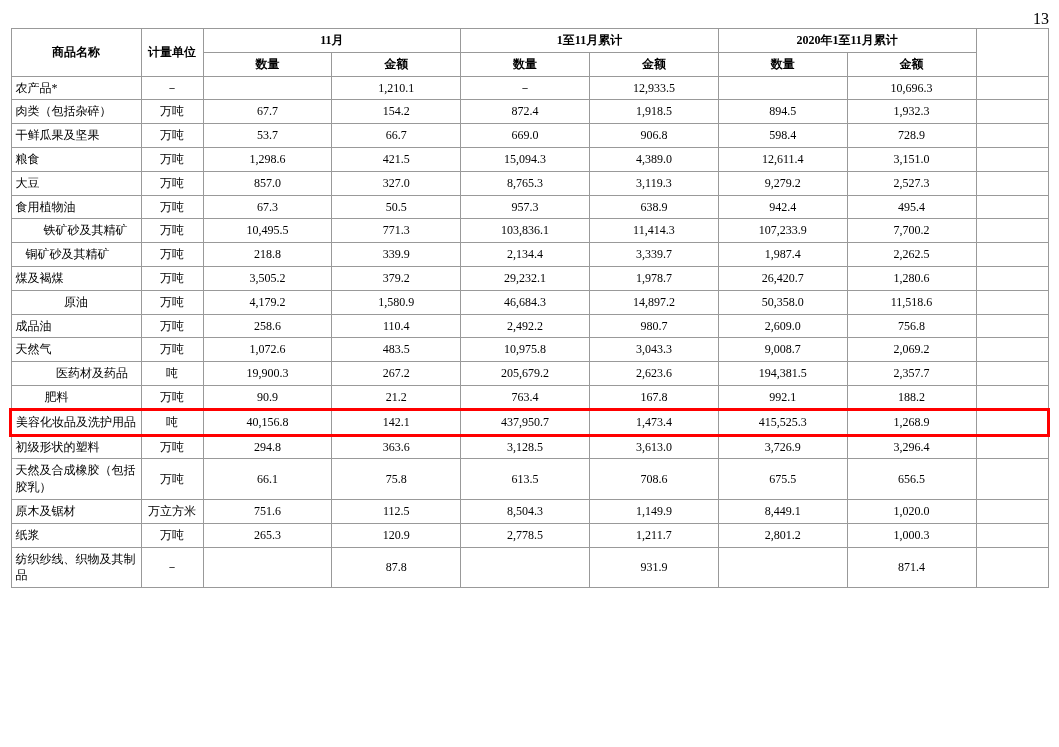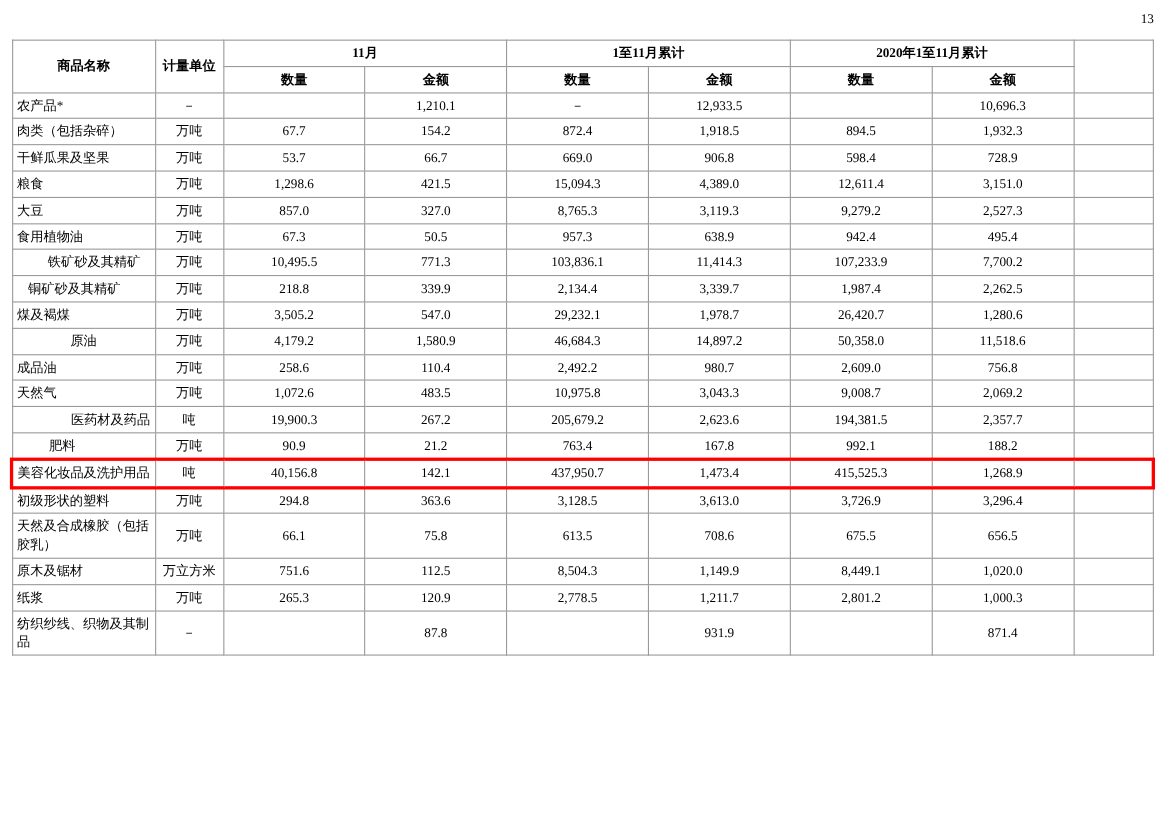--- a/index.html
+++ b/index.html
@@ -5,22 +5,22 @@
     * { box-sizing: border-box; margin: 0; padding: 0; }
     body {
       font-family: SimSun, "宋体", serif;
       font-size: 12px;
       background: #fff;
       color: #000;
       padding: 10px;
     }
     .page-number {
       text-align: right;
-      font-size: 12px;
-      margin-bottom: 11px;
+      font-size: 16px;
+      margin-bottom: 0;
     }
     table {
       border-collapse: collapse;
       width: 100%;
       table-layout: fixed;
     }
     th, td {
       border: 1px solid #999;
       padding: 3px 4px;
       text-align: center;
@@ -142,21 +142,21 @@
         <td>2,134.4</td>
         <td>3,339.7</td>
         <td>1,987.4</td>
         <td>2,262.5</td>
         <td></td>
       </tr>
       <tr>
         <td style="text-align: left;">煤及褐煤</td>
         <td>万吨</td>
         <td>3,505.2</td>
-        <td>547.0</td>
+        <td>379.2</td>
         <td>29,232.1</td>
         <td>1,978.7</td>
         <td>26,420.7</td>
         <td>1,280.6</td>
         <td></td>
       </tr>
       <tr>
         <td style="text-align: center;">原油</td>
         <td>万吨</td>
         <td>4,179.2</td>
@@ -183,21 +183,21 @@
         <td>万吨</td>
         <td>1,072.6</td>
         <td>483.5</td>
         <td>10,975.8</td>
         <td>3,043.3</td>
         <td>9,008.7</td>
         <td>2,069.2</td>
         <td></td>
       </tr>
       <tr>
-        <td style="text-align: right; padding-left: 36px;">医药材及药品</td>
+        <td style="text-align: center; padding-left: 36px;">医药材及药品</td>
         <td>吨</td>
         <td>19,900.3</td>
         <td>267.2</td>
         <td>205,679.2</td>
         <td>2,623.6</td>
         <td>194,381.5</td>
         <td>2,357.7</td>
         <td></td>
       </tr>
       <tr>

